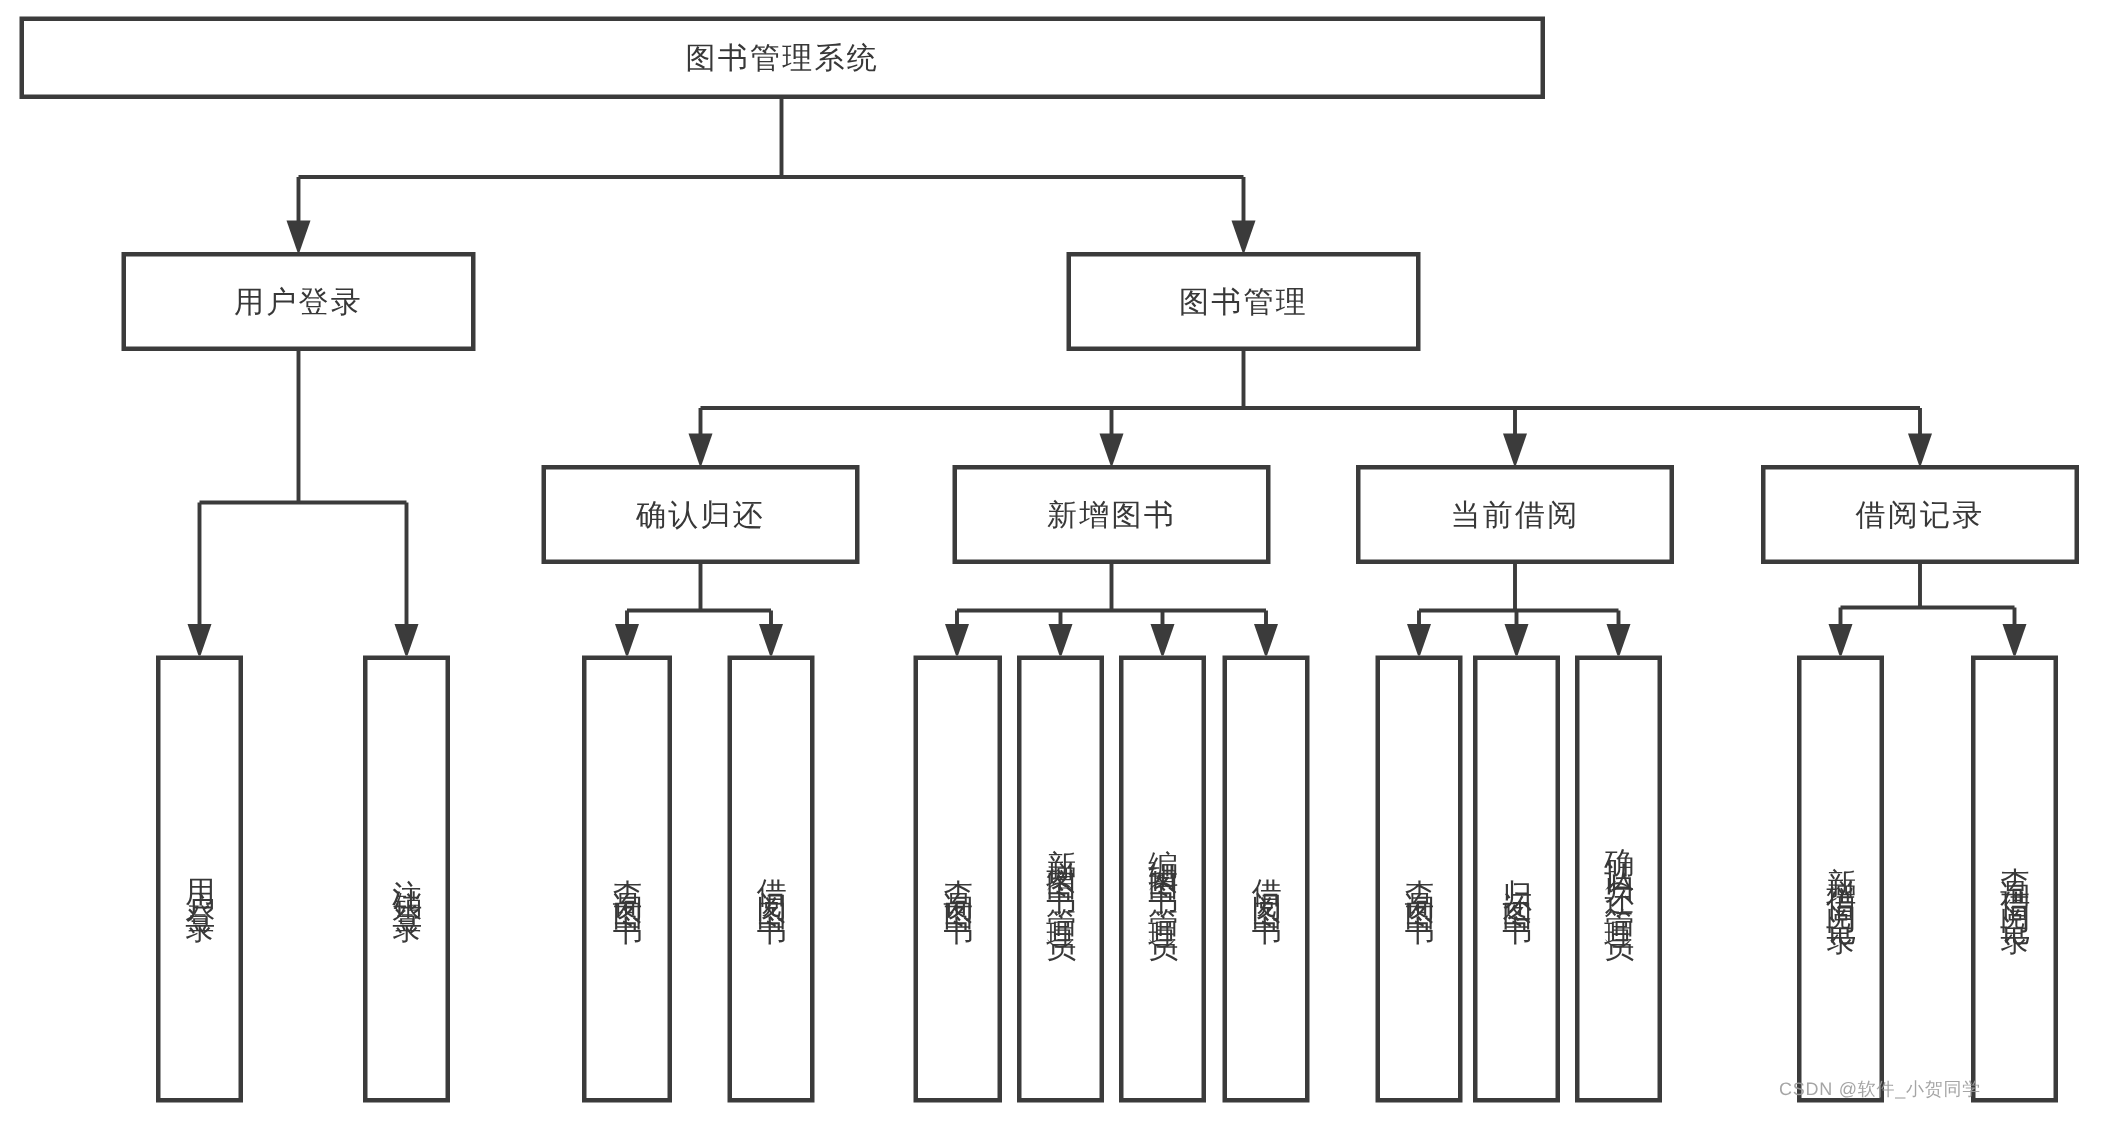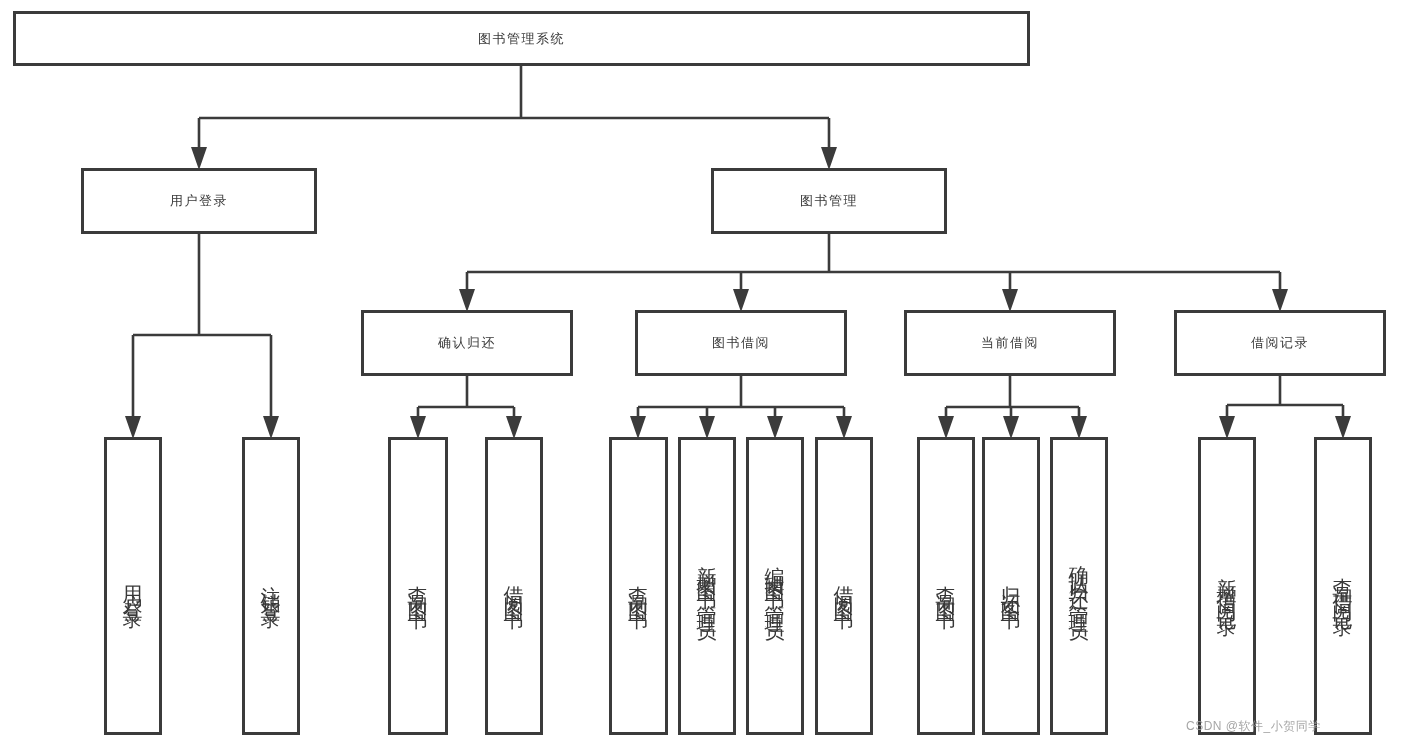--- a/index.html
+++ b/index.html
@@ -11,21 +11,21 @@
   }
   .connectors { position:absolute; left:0; top:0; z-index:1; }
   .connectors path { stroke:var(--line,#3b3b3b); stroke-width:2.6; fill:none; }
   .connectors polygon { fill:var(--line,#3b3b3b); stroke:none; }
   .box {
     position:absolute; box-sizing:border-box;
     border:3px solid var(--line,#3b3b3b); background:#ffffff;
     display:flex; align-items:center; justify-content:center;
     color:var(--text,#383838); z-index:2;
   }
-  .hlabel { font-size:13px; letter-spacing:1.5px; white-space:nowrap; }
+  .hlabel { font-size:20px; letter-spacing:1.5px; white-space:nowrap; }
   .vlabel {
     writing-mode:vertical-rl; text-orientation:mixed;
     font-size:20px; letter-spacing:8px; line-height:1; white-space:nowrap;
   }
   .watermark {
     position:absolute; left:1186px; top:718px; z-index:3;
     font-size:12px; letter-spacing:0.5px; white-space:nowrap;
     color:var(--watermark,#9e9e9e); opacity:0.92;
   }
 </style>
@@ -92,21 +92,21 @@
     <span class="hlabel">用户登录</span>
   </div>
   <div class="box" style="left:711px; top:168px; width:236px; height:66px;">
     <span class="hlabel">图书管理</span>
   </div>
 
   <div class="box" style="left:361px; top:310px; width:212px; height:66px;">
     <span class="hlabel">确认归还</span>
   </div>
   <div class="box" style="left:635px; top:310px; width:212px; height:66px;">
-    <span class="hlabel">图书借阅</span>
+    <span class="hlabel">新增图书</span>
   </div>
   <div class="box" style="left:904px; top:310px; width:212px; height:66px;">
     <span class="hlabel">当前借阅</span>
   </div>
   <div class="box" style="left:1174px; top:310px; width:212px; height:66px;">
     <span class="hlabel">借阅记录</span>
   </div>
 
   <div class="box" style="left:104px; top:437px; width:58px; height:298px;">
     <span class="vlabel">用户登录</span>

